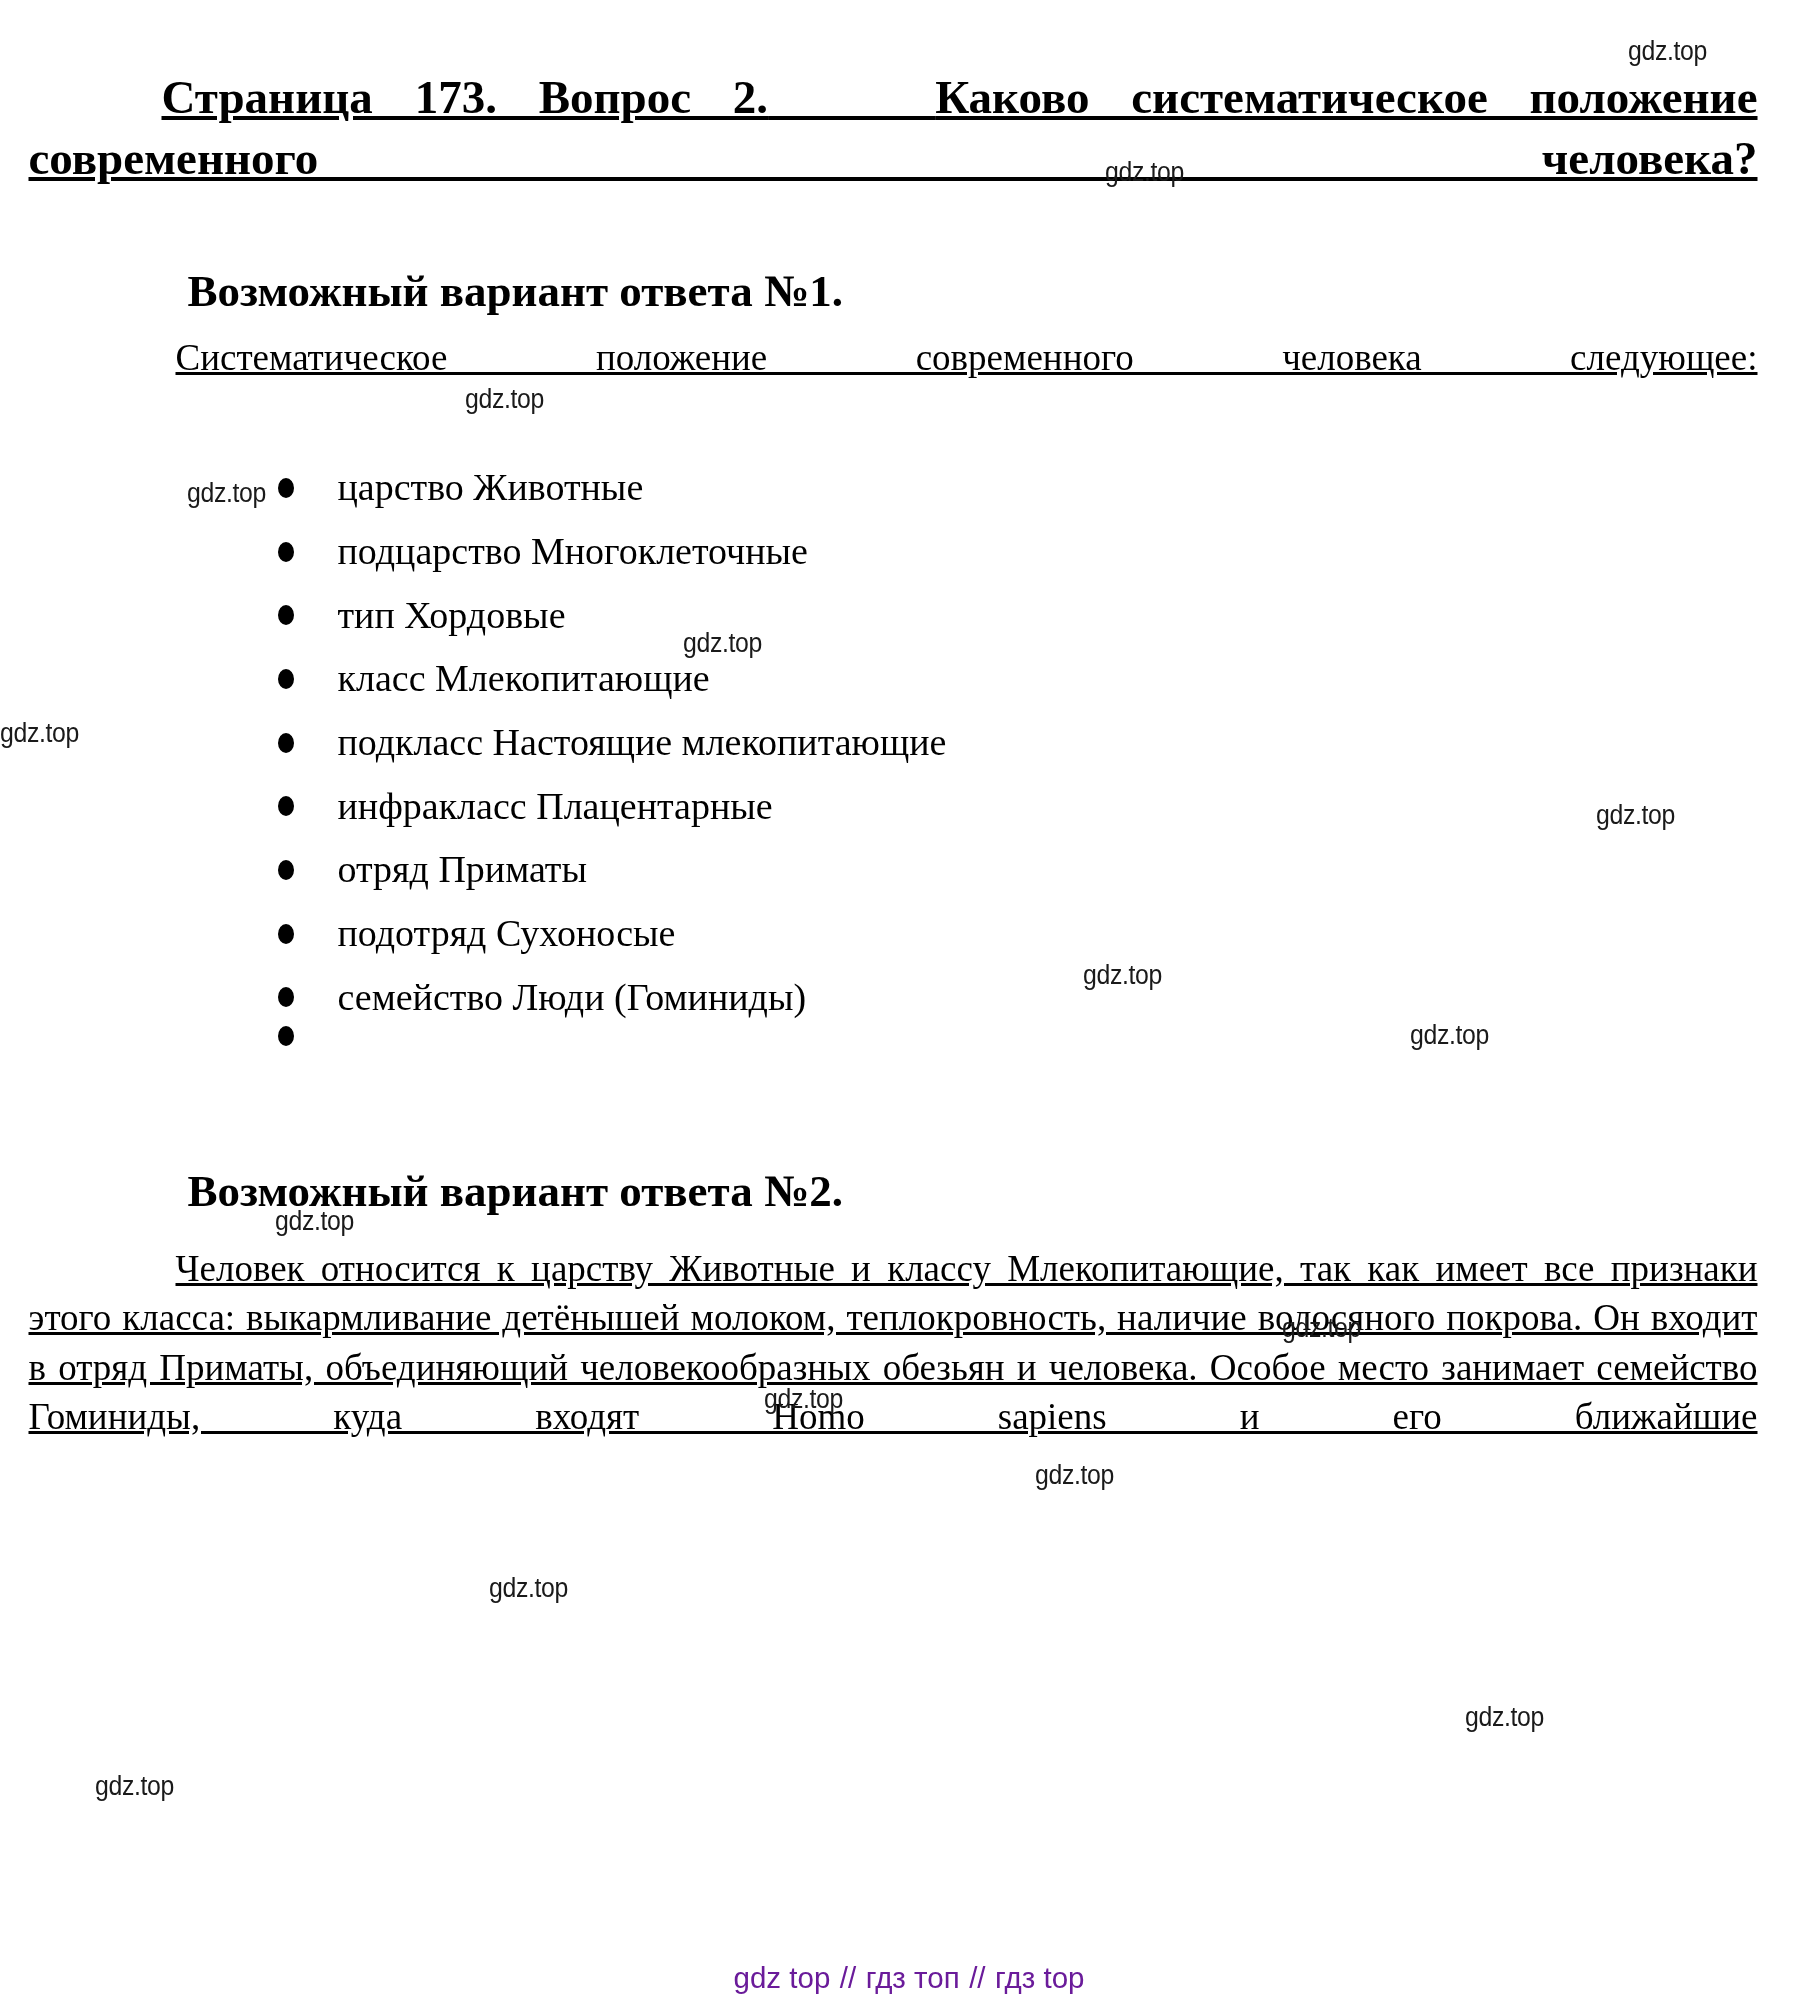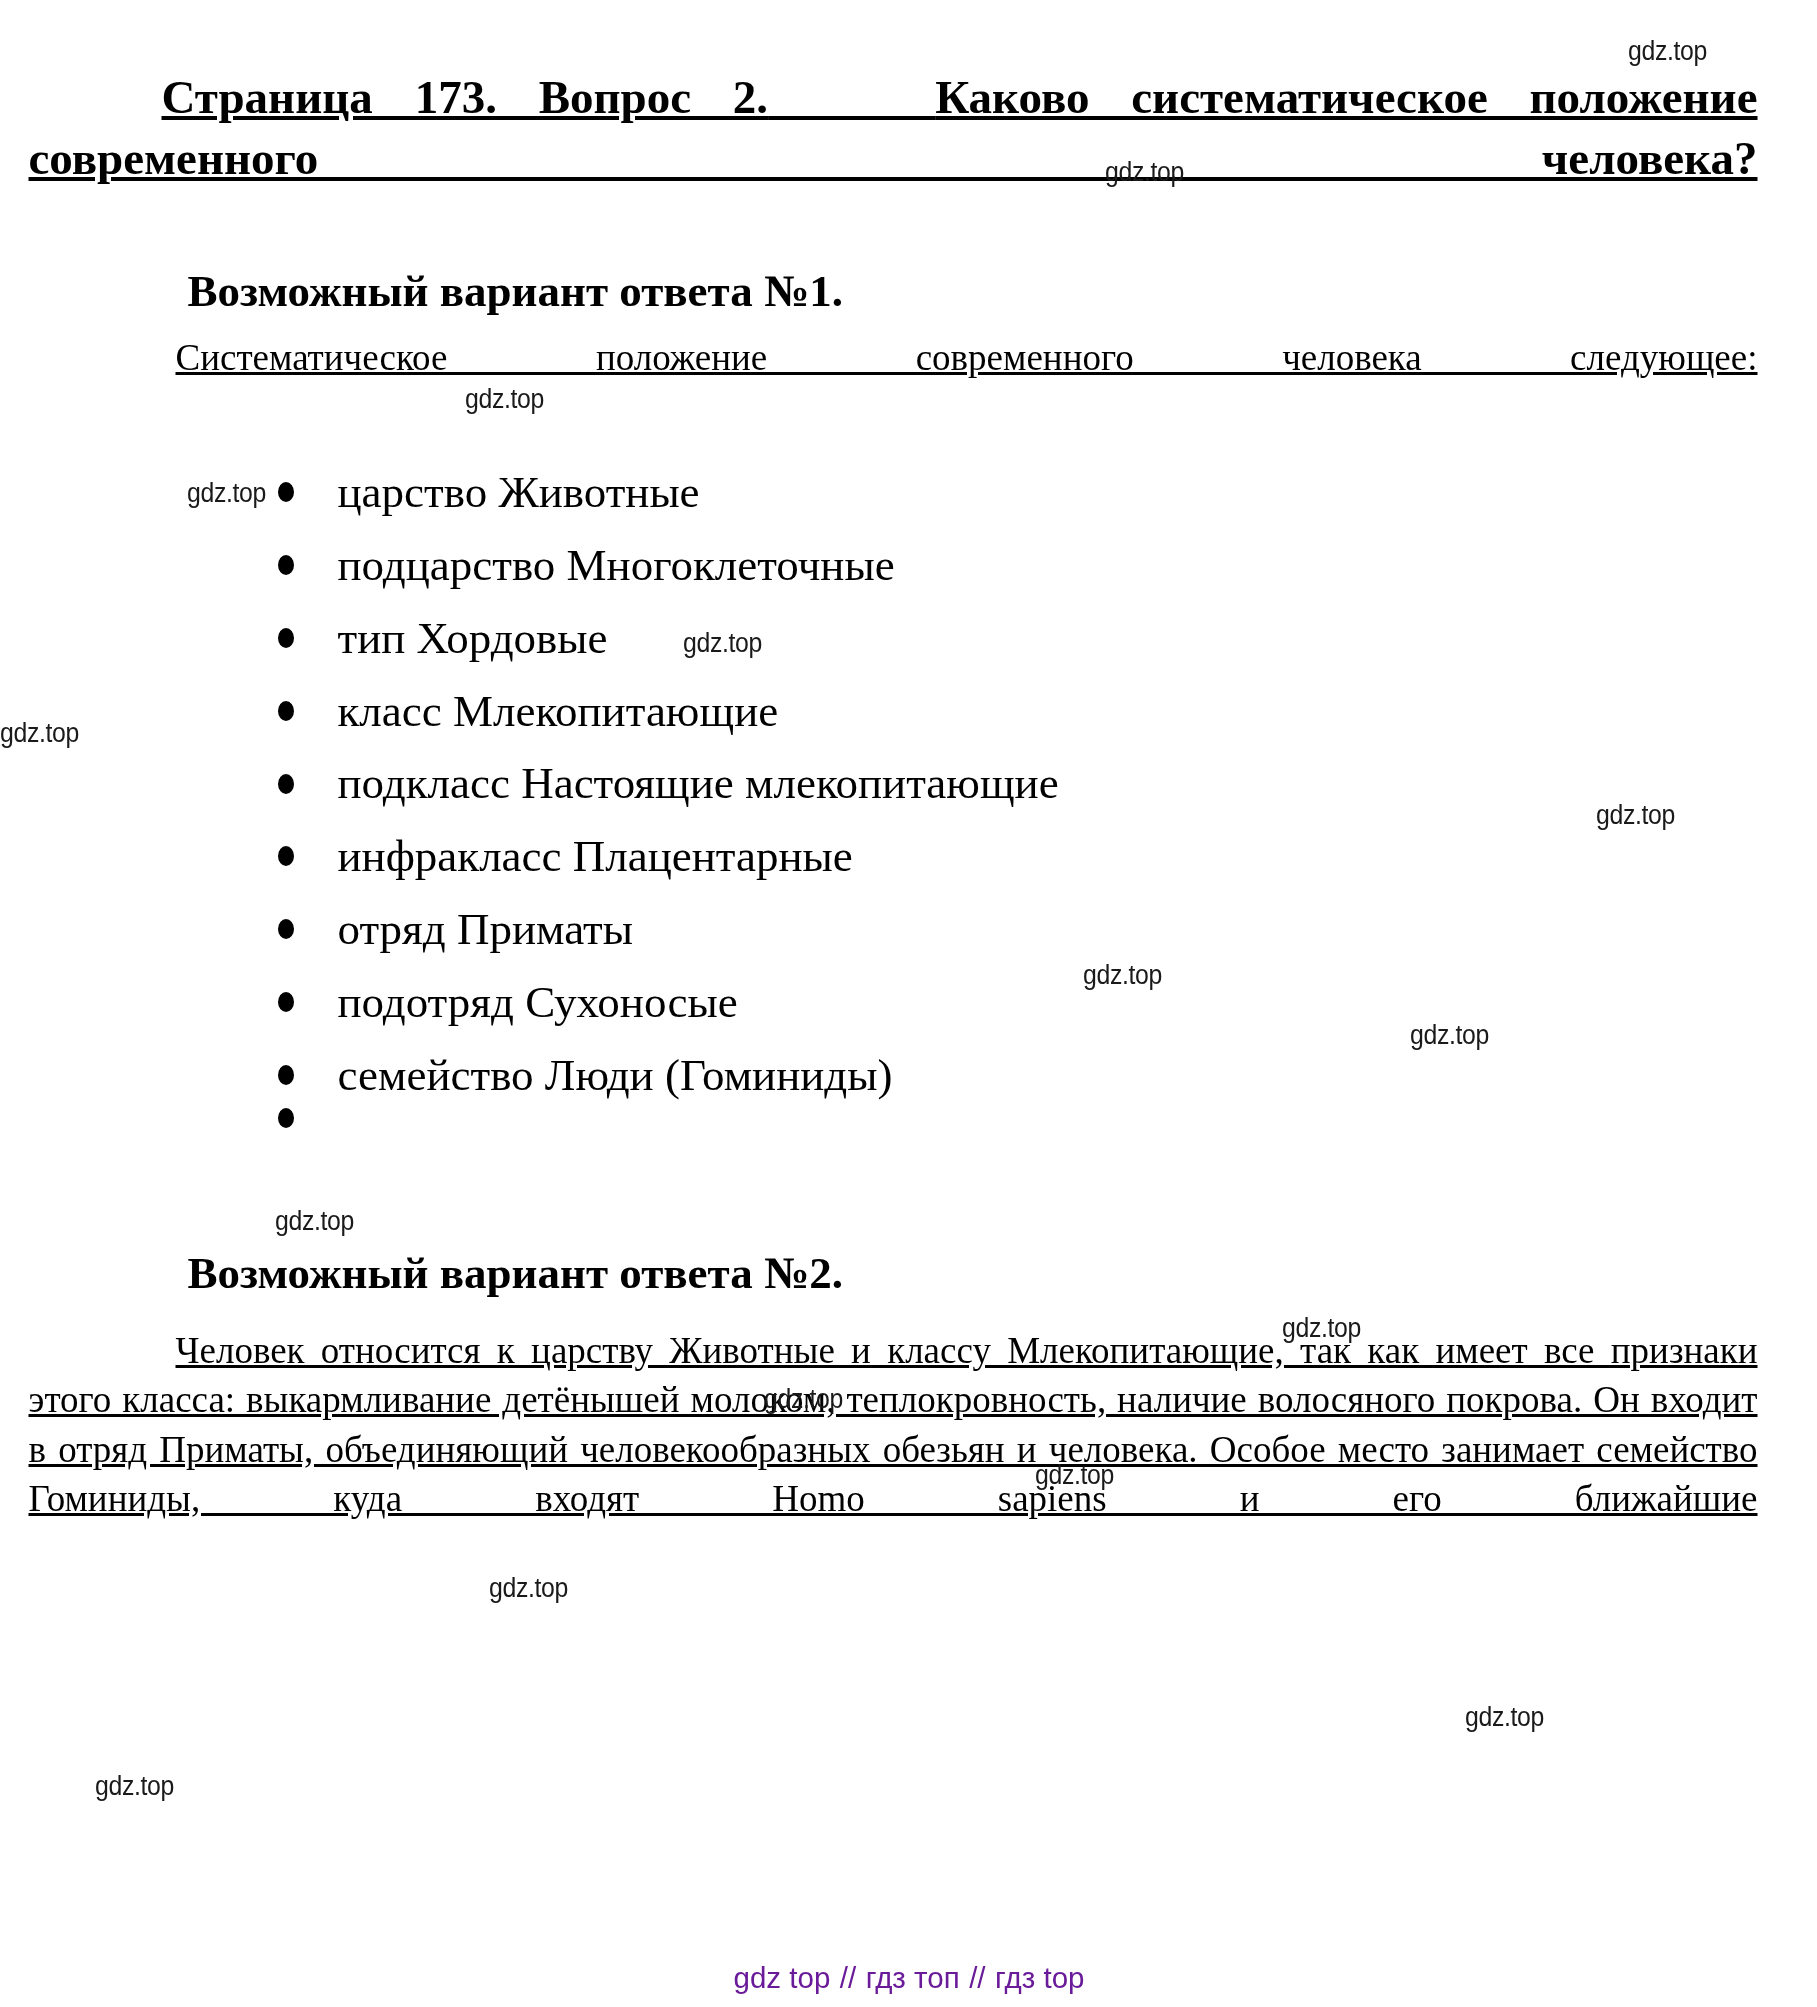--- a/index.html
+++ b/index.html
@@ -81,21 +81,21 @@
   }
 
   
   ul.taxo {
     list-style: none;
     margin: 0;
     padding: 0;
   }
   ul.taxo li {
     position: relative;
-    font-size: 45px;
+    font-size: 38px;
     line-height: 1.30;
     padding-left: 309px;
     margin: 0 0 14.3px 0;
     white-space: nowrap;
   }
   ul.taxo li .bullet {
     position: absolute;
     left: 249px;
     top: 50%;
     transform: translateY(-50%);

